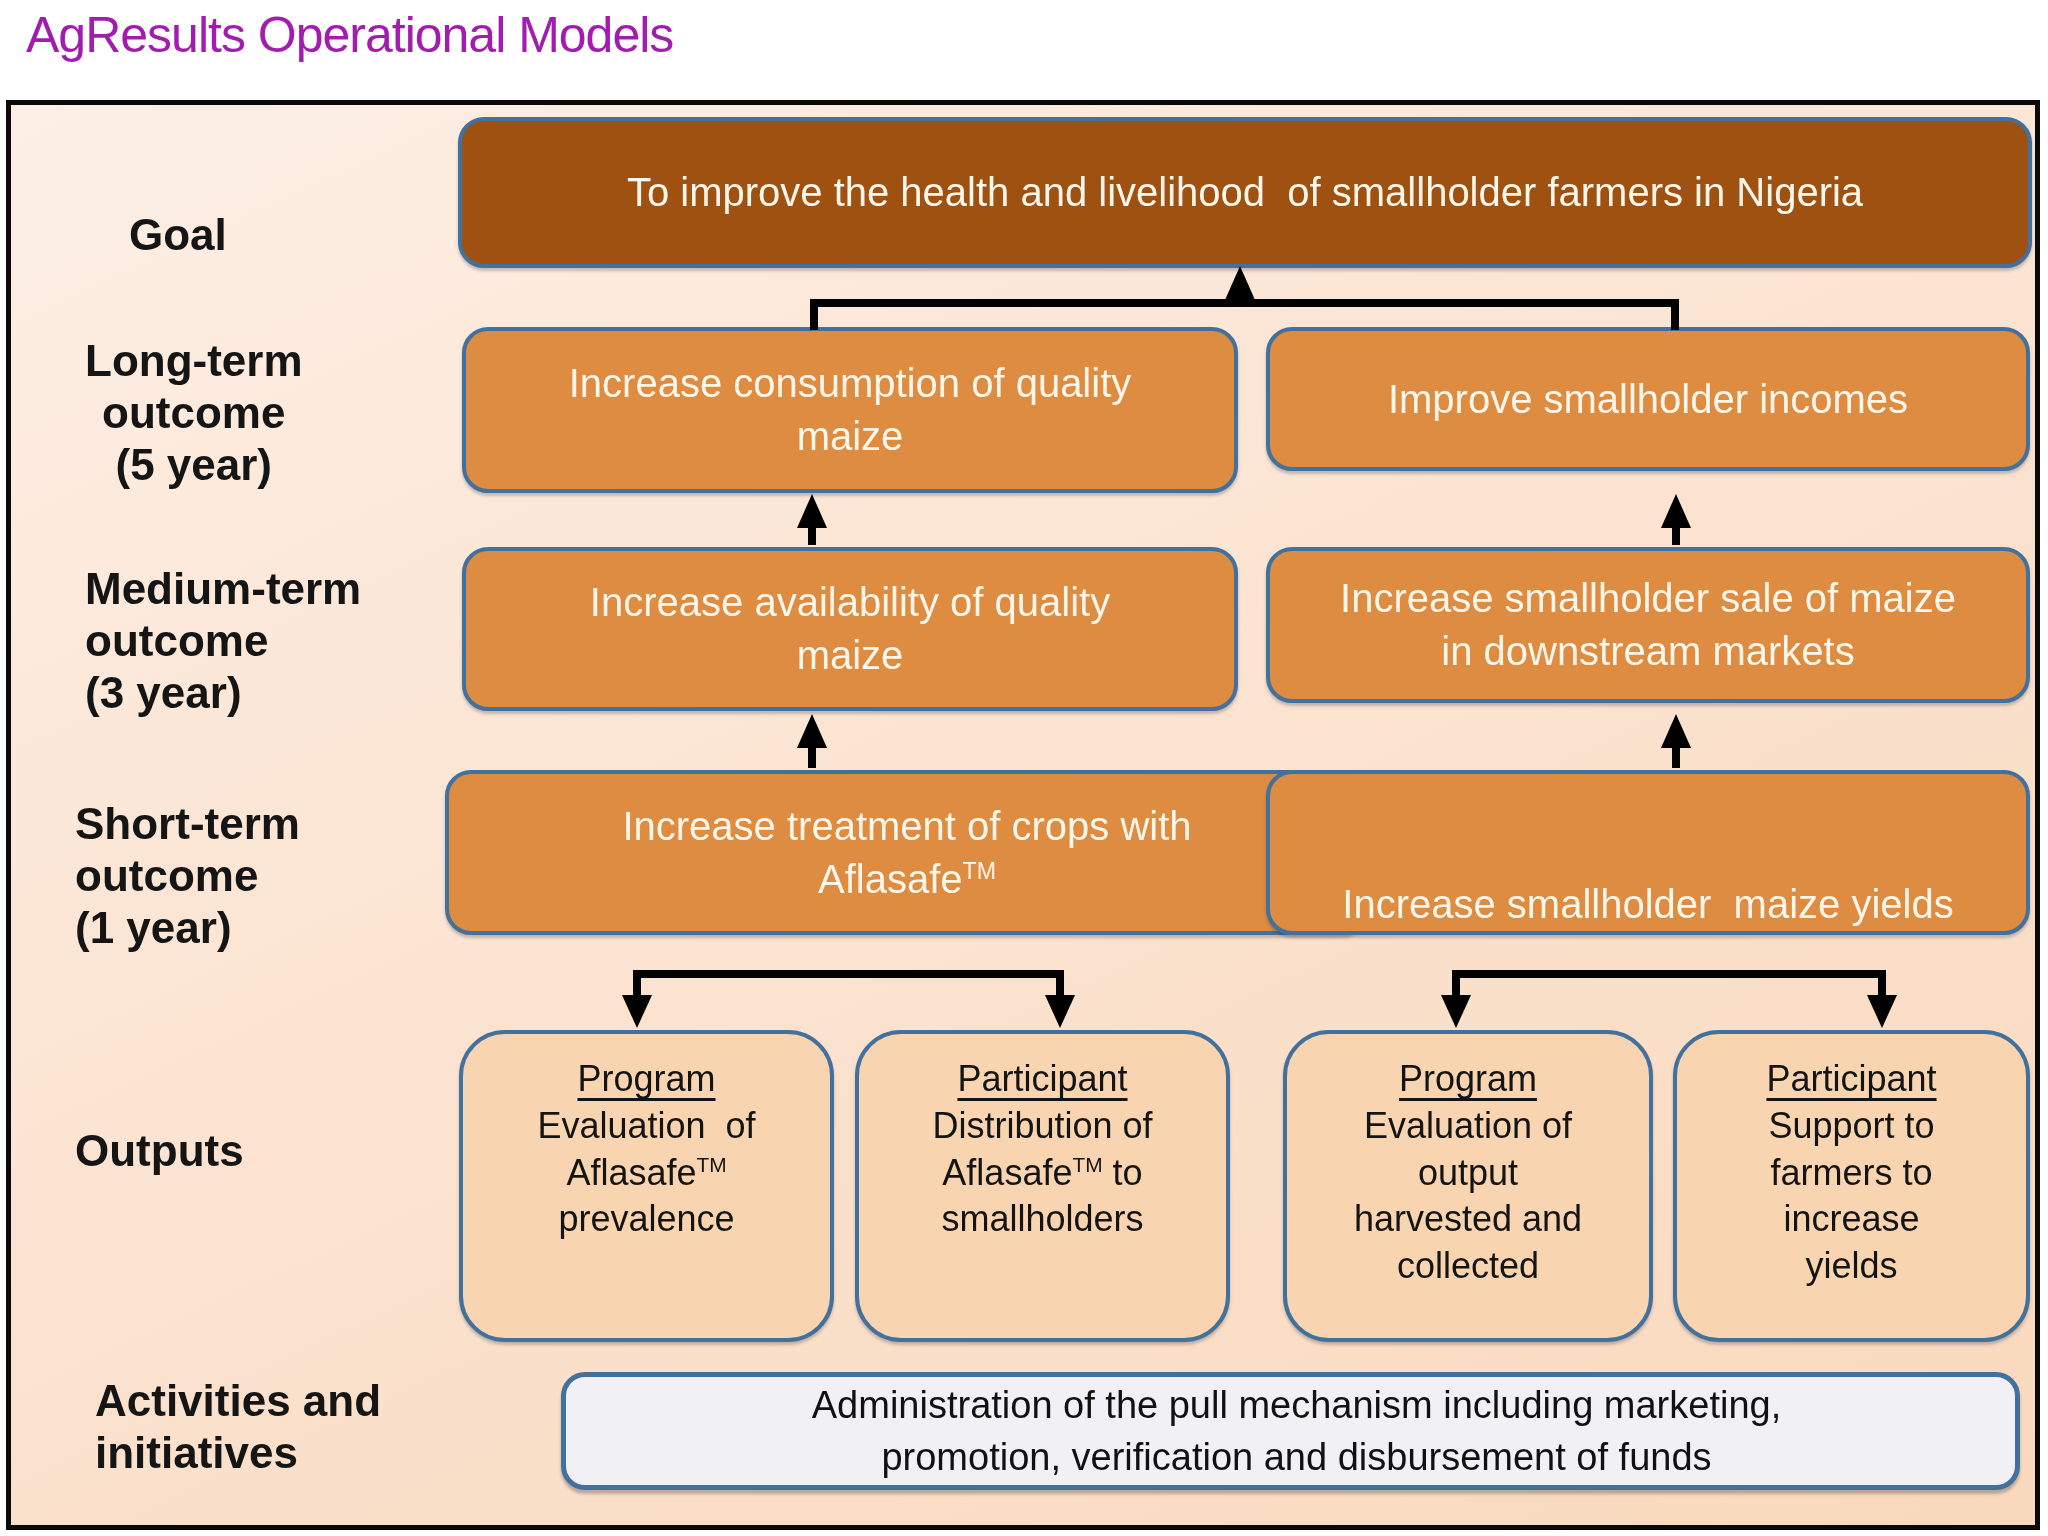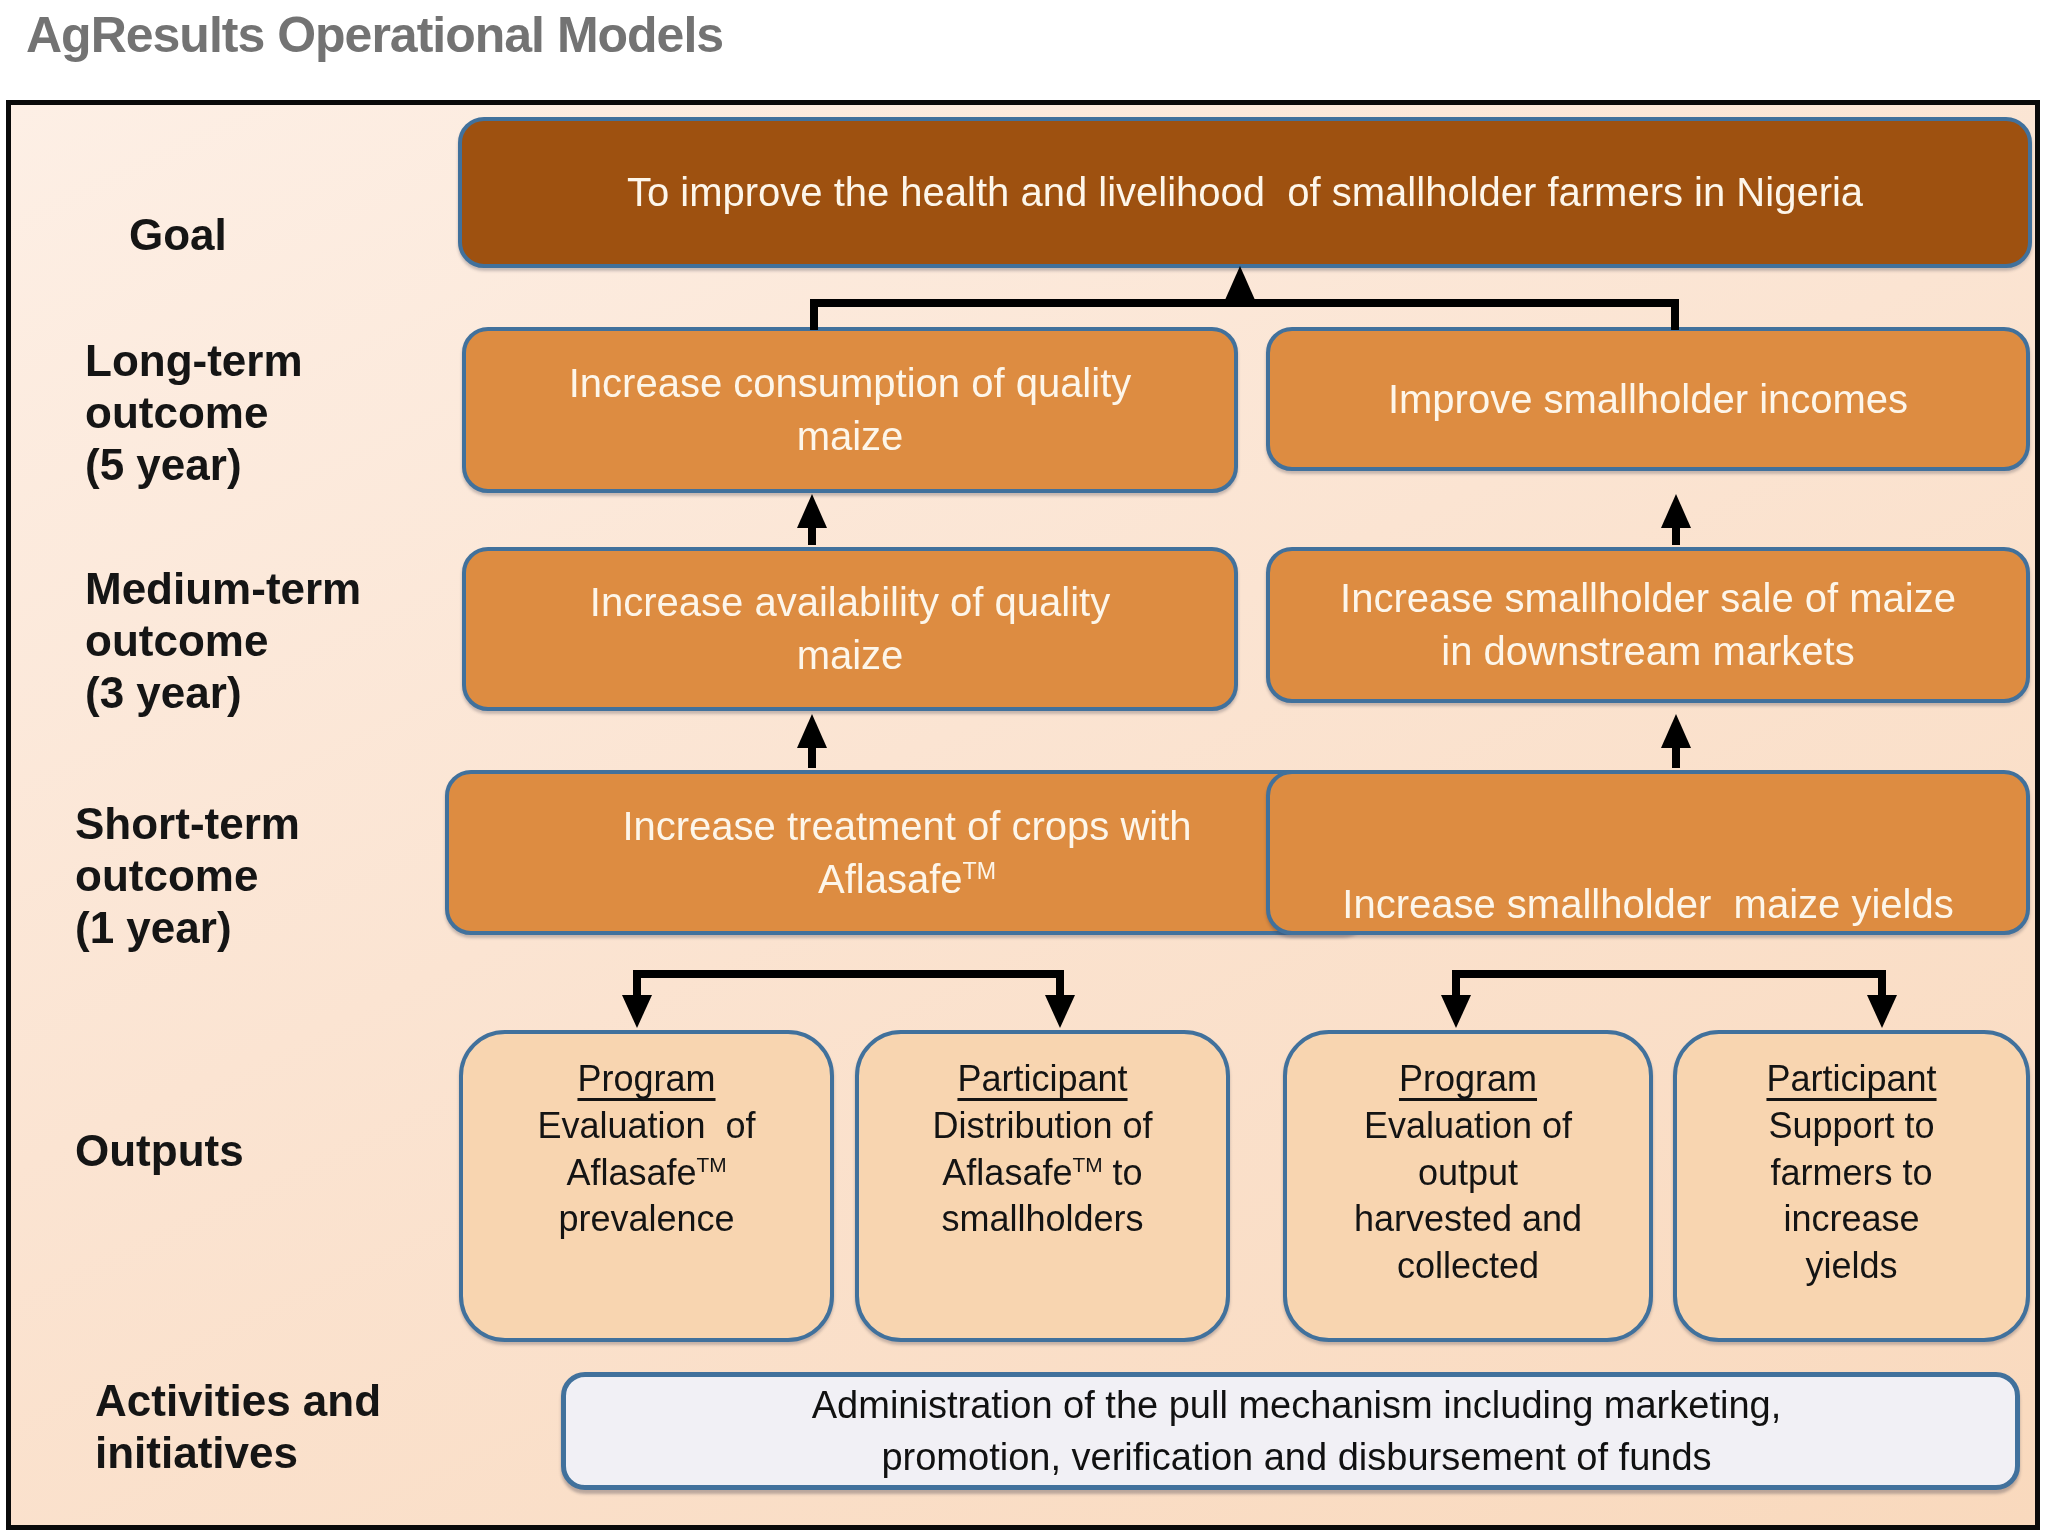--- a/index.html
+++ b/index.html
@@ -3,21 +3,21 @@
 <meta charset="utf-8">
 <style>
   html,body { margin:0; padding:0; }
   body {
     width:2048px; height:1536px; position:relative; overflow:hidden;
     background:#ffffff;
     font-family:"Liberation Sans", sans-serif;
   }
   .title {
     position:absolute; left:26px; top:6px;
-    font-size:50px; font-weight:bold; color:#737373;
+    font-size:50px; font-weight:normal; color:#a21caf;
     letter-spacing:-1px; white-space:nowrap;
   }
   .canvas {
     position:absolute; left:6px; top:100px; width:2034px; height:1430px;
     box-sizing:border-box; border:5px solid #0a0a0a;
     background:linear-gradient(155deg,#fdefe5 0%, #fbe4d2 45%, #f9d9bd 100%);
   }
   .sidelabel {
     position:absolute; font-weight:bold; color:#151515;
     font-size:44px; line-height:1.18; white-space:pre-line;
@@ -58,21 +58,21 @@
   .connectors { position:absolute; left:0; top:0; pointer-events:none; }
 </style>
 </head>
 <body>
 
 <div class="title">AgResults Operational Models</div>
 
 <div class="canvas"></div>
 
 <div class="sidelabel" style="left:85px; top:209px;margin-left:44px;">Goal</div>
-<div class="sidelabel" style="left:85px; top:335px;">Long-term
+<div class="sidelabel" style="left:85px; top:335px;text-align:center;">Long-term
 outcome
 (5 year)</div>
 <div class="sidelabel" style="left:85px; top:563px;">Medium-term
 outcome
 (3 year)</div>
 <div class="sidelabel" style="left:75px; top:798px;">Short-term
 outcome
 (1 year)</div>
 <div class="sidelabel" style="left:75px; top:1125px;">Outputs</div>
 <div class="sidelabel" style="left:95px; top:1375px;">Activities and

